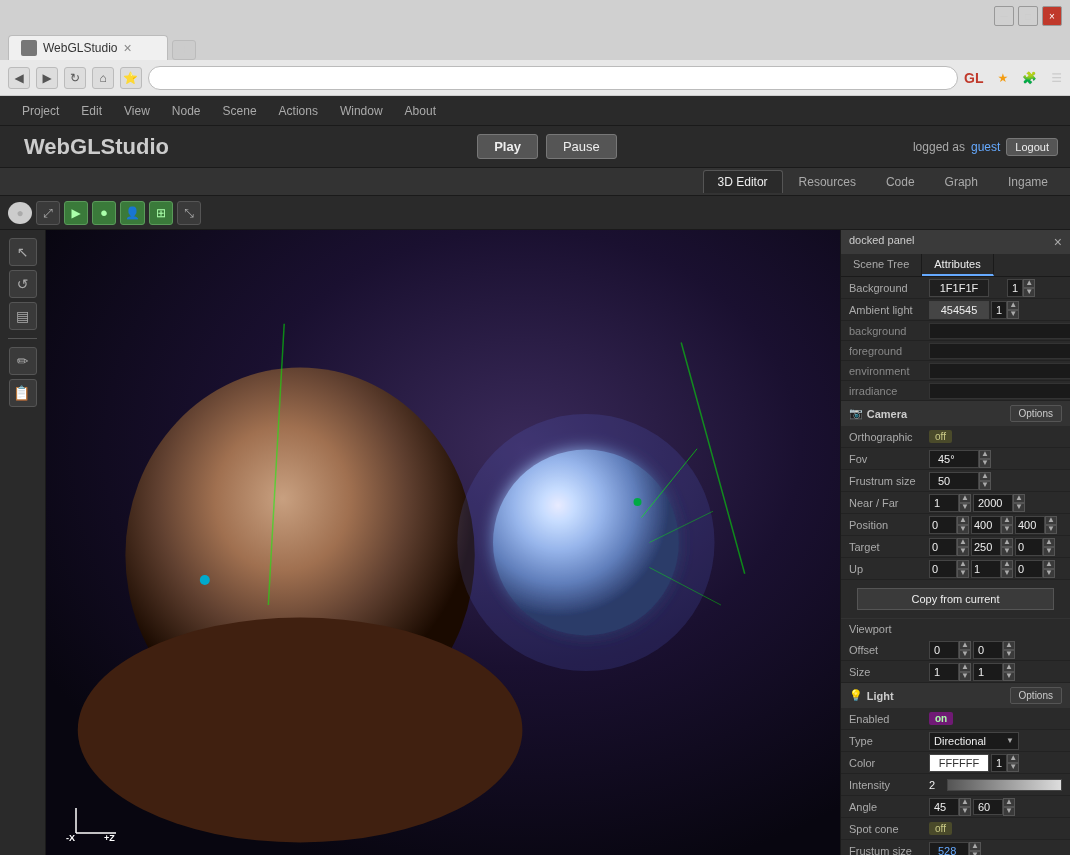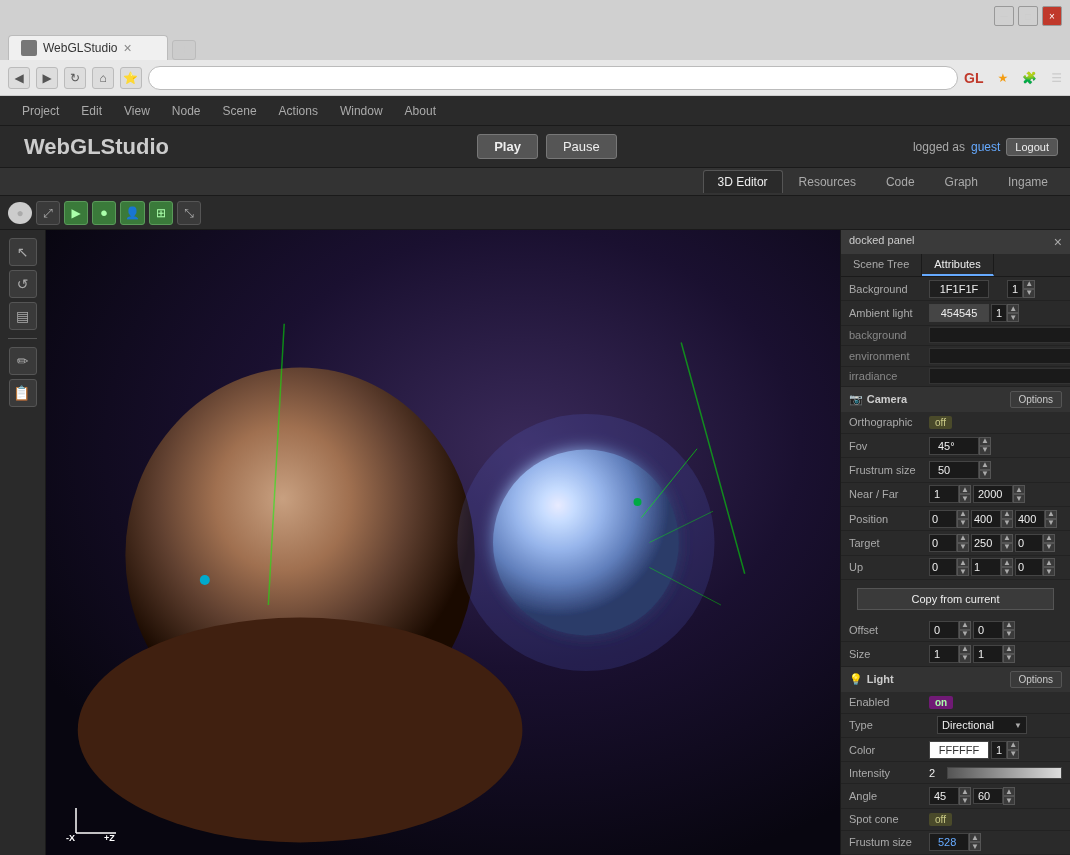--- a/index.html
+++ b/index.html
@@ -81,21 +81,21 @@
     .options-btn { background: #3a3a3a; border: 1px solid #555; color: #ccc; padding: 2px 8px; cursor: pointer; border-radius: 2px; font-size: 10px; }
     .full-btn { width: 100%; background: #3a3a3a; border: 1px solid #555; color: #eee; padding: 4px; text-align: center; cursor: pointer; font-size: 11px; margin: 4px 8px; width: calc(100% - 16px); }
 
     .env-row { display: flex; align-items: center; padding: 2px 8px; border-bottom: 1px solid #222; min-height: 20px; }
     .env-label { color: #888; flex: 0 0 80px; font-size: 11px; }
     .env-input { flex: 1; background: #1a1a1a; border: 1px solid #333; color: #888; font-size: 11px; height: 16px; padding: 0 4px; }
 
     .on-badge { background: #701a75; color: #afa; padding: 1px 6px; border-radius: 2px; font-size: 10px; font-weight: bold; }
     .off-badge { background: #4a4a2a; color: #cc8; padding: 1px 6px; border-radius: 2px; font-size: 10px; }
 
-    .dropdown-input { background: #1a1a1a; border: 1px solid #444; color: #eee; font-size: 11px; height: 18px; padding: 0 4px; min-width: 80px; display: flex; align-items: center; justify-content: space-between; cursor: pointer; margin-left: 8px; }
+    .dropdown-input { background: #1a1a1a; border: 1px solid #444; color: #eee; font-size: 11px; height: 18px; padding: 0 4px; min-width: 80px; display: flex; align-items: center; justify-content: space-between; cursor: pointer; }
     .dropdown-arrow { font-size: 8px; color: #aaa; }
 
     .intensity-bar { flex: 1; height: 12px; background: linear-gradient(to right, #555, #ddd); border: 1px solid #444; position: relative; }
 
     
     .scene-bg { 
       width: 100%; height: 100%; 
       background: radial-gradient(ellipse at 60% 40%, #4a3a6a 0%, #2a1a3a 40%, #1a1020 80%, #0a0810 100%);
       position: relative; overflow: hidden;
     }
@@ -337,20 +337,25 @@
           </div>
         </div>
       </div>
 
       <div class="env-row">
         <span class="env-label">background</span>
         <input class="env-input" type="text" value="" style="">
 
       </div>
       <div class="env-row">
+        <span class="env-label">foreground</span>
+        <input class="env-input" type="text" value="" style="">
+
+      </div>
+      <div class="env-row">
         <span class="env-label">environment</span>
         <input class="env-input" type="text" value="" style="">
 
       </div>
       <div class="env-row">
         <span class="env-label">irradiance</span>
         <input class="env-input" type="text" value="" style="">
 
       </div>
 
@@ -487,20 +492,21 @@
               <div class="spin-arrow">▼</div>
             </div>
           </div>
         </div>
       </div>
 
       <div style="padding: 4px 8px;">
         <button class="full-btn">Copy from current</button>
       </div>
 
+      <div style="padding: 4px 8px; color: #aaa; font-size:11px; border-top:1px solid #333;">Viewport</div>
 
       <div class="panel-row">
         <span class="panel-label">Offset</span>
         <div class="triple-spin">
           <div class="spin-group">
             <span style="background:#1a1a1a;border:1px solid #444;color:#eee;font-size:11px;height:18px;padding:0 4px;display:flex;align-items:center;width:30px;">0</span>
             <div class="spin-arrows">
               <div class="spin-arrow">▲</div>
               <div class="spin-arrow">▼</div>
             </div>

